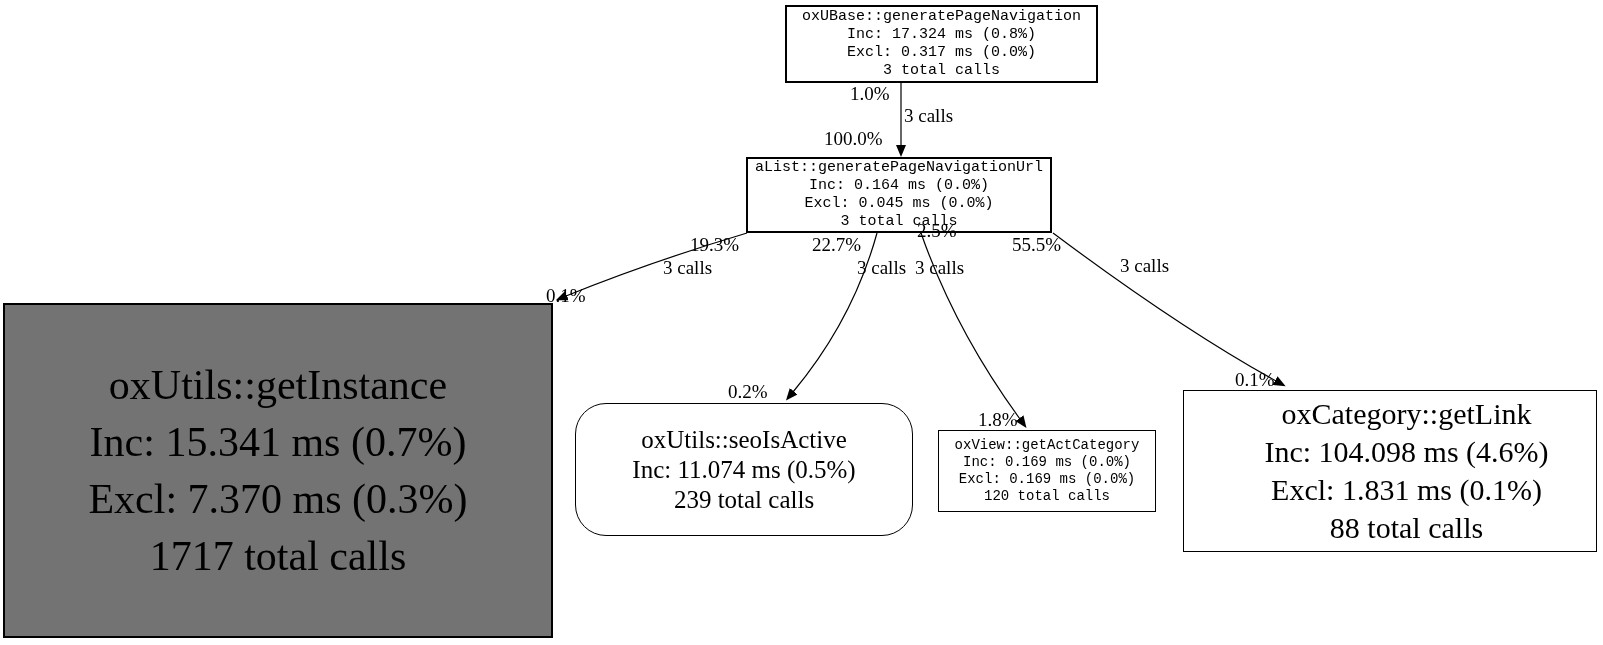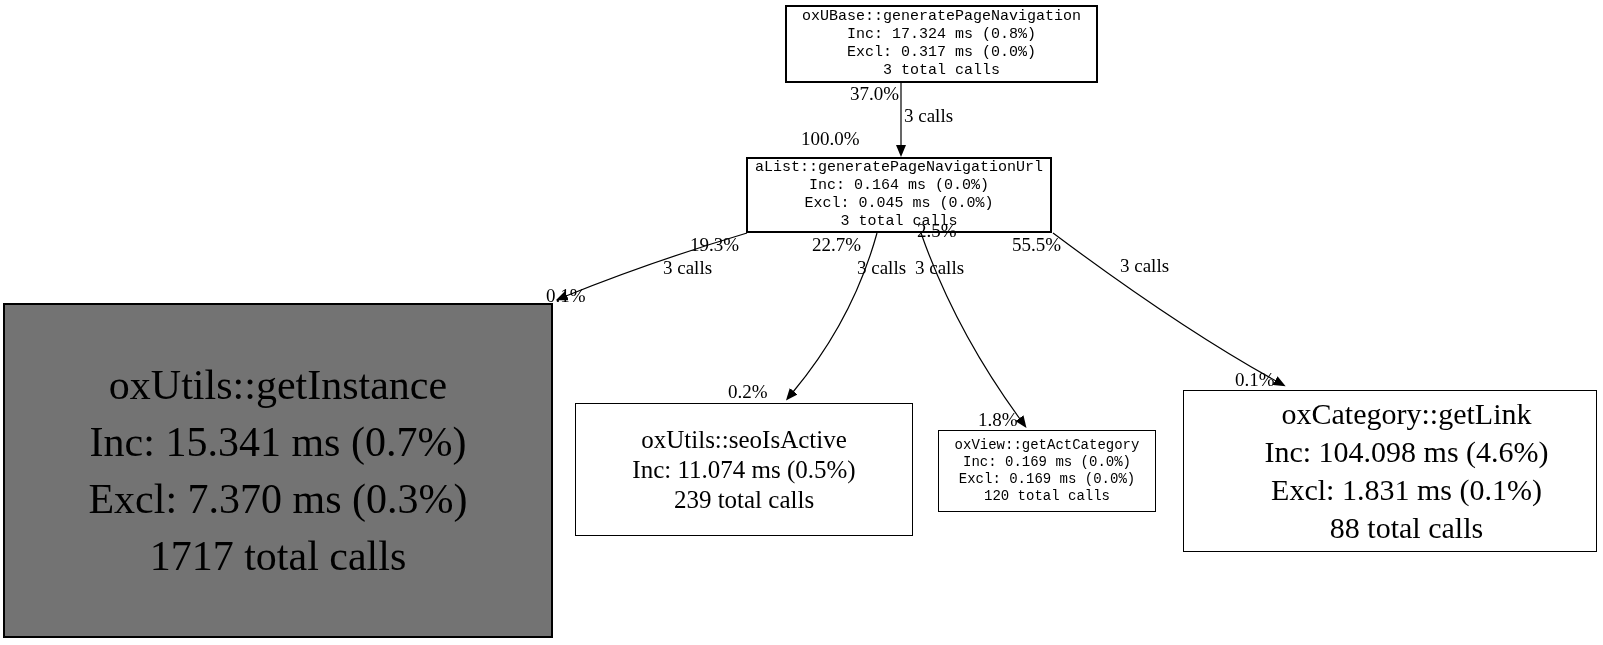--- a/index.html
+++ b/index.html
@@ -36,36 +36,36 @@
     white-space: nowrap;
   }
   .node div { width: 100%; }
 
   
   .node-sm { font-family: "Liberation Mono", monospace; }
 
   #node-0 { left: 740px; top: 5px;   width: 313px; height: 78px;  font-size: 15px; line-height: 18px; border-width: 2px; margin-left: 45px; }
   #node-1 { left: 746px; top: 157px; width: 306px; height: 76px;  font-size: 15px; line-height: 18px; border-width: 2px; }
   #node-2 { left: 3px;   top: 303px; width: 550px; height: 335px; font-size: 42px; line-height: 57px; background: #737373; border-width: 2px; }
-  #node-3 { left: 575px; top: 403px; width: 338px; height: 133px; font-size: 25px; line-height: 30px; }
+  #node-3 { left: 575px; top: 403px; width: 338px; height: 133px; font-size: 25px; line-height: 30px; border-radius: 31px; }
   #node-4 { left: 938px; top: 430px; width: 218px; height: 82px;  font-size: 14px; line-height: 17px; }
   #node-5 { left: 1183px; top: 390px; width: 414px; height: 162px; font-size: 30px; line-height: 38px; padding-left: 33px; }
 
   .edge-label {
     position: absolute;
     font-family: "Liberation Serif", serif;
     font-size: 19px;
     line-height: 21px;
     color: #000000;
     white-space: nowrap;
   }
   
   #e0-tail { left: 850px;  top: 83px; }
   #e0-mid  { left: 904px;  top: 105px; }
-  #e0-head { left: 801px;  top: 128px; }
+  #e0-head { left: 824px;  top: 128px; }
   
   #e1-tail { left: 690px;  top: 234px; }
   #e1-mid  { left: 663px;  top: 257px; }
   #e1-head { left: 546px;  top: 285px; }
   
   #e2-tail { left: 812px;  top: 234px; }
   #e2-mid  { left: 857px;  top: 257px; }
   #e2-head { left: 728px;  top: 381px; }
   
   #e3-tail { left: 917px;  top: 220px; }
@@ -128,21 +128,21 @@
     <div>120 total calls</div>
   </div>
 
   <div class="node" id="node-5">
     <div>oxCategory::getLink</div>
     <div>Inc: 104.098 ms (4.6%)</div>
     <div>Excl: 1.831 ms (0.1%)</div>
     <div>88 total calls</div>
   </div>
 
-  <div class="edge-label" id="e0-tail">37.0%</div>
+  <div class="edge-label" id="e0-tail">1.0%</div>
   <div class="edge-label" id="e0-mid">3 calls</div>
   <div class="edge-label" id="e0-head">100.0%</div>
 
   <div class="edge-label" id="e1-tail">19.3%</div>
   <div class="edge-label" id="e1-mid">3 calls</div>
   <div class="edge-label" id="e1-head">0.1%</div>
 
   <div class="edge-label" id="e2-tail">22.7%</div>
   <div class="edge-label" id="e2-mid">3 calls</div>
   <div class="edge-label" id="e2-head">0.2%</div>

